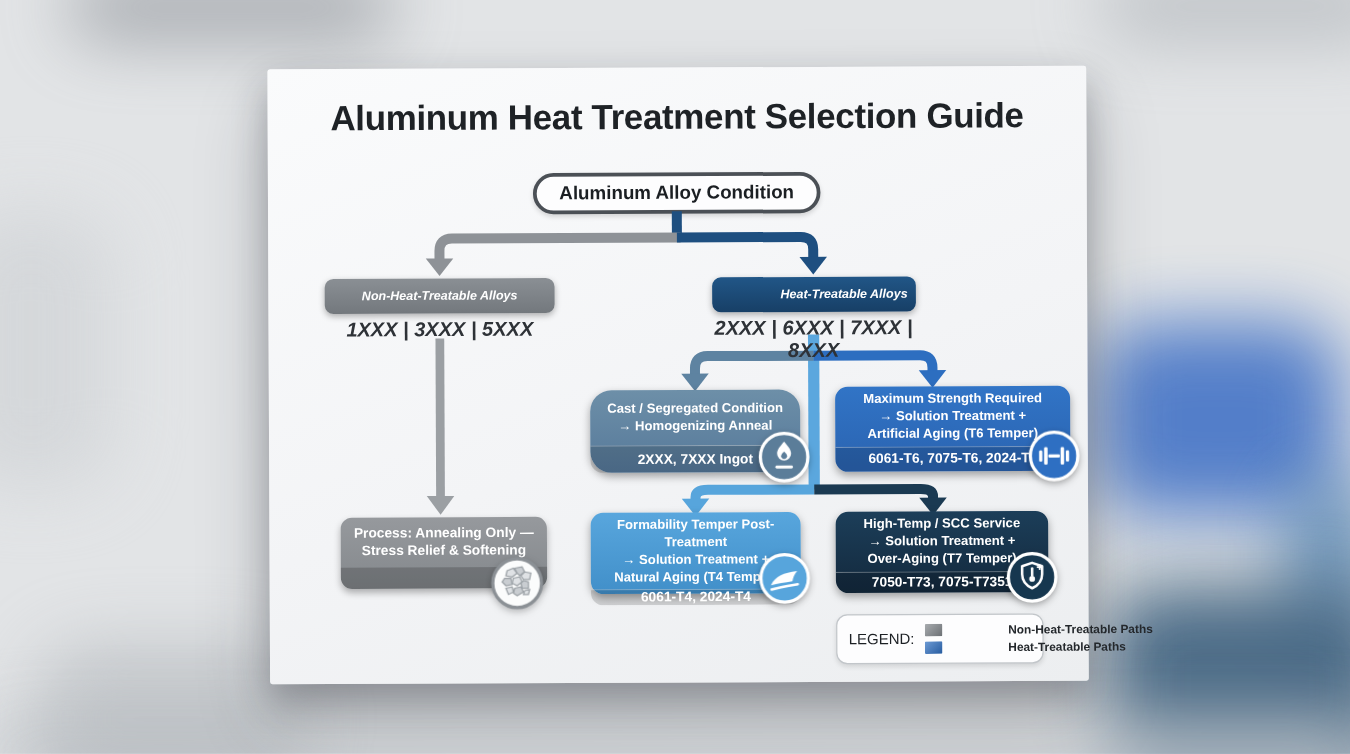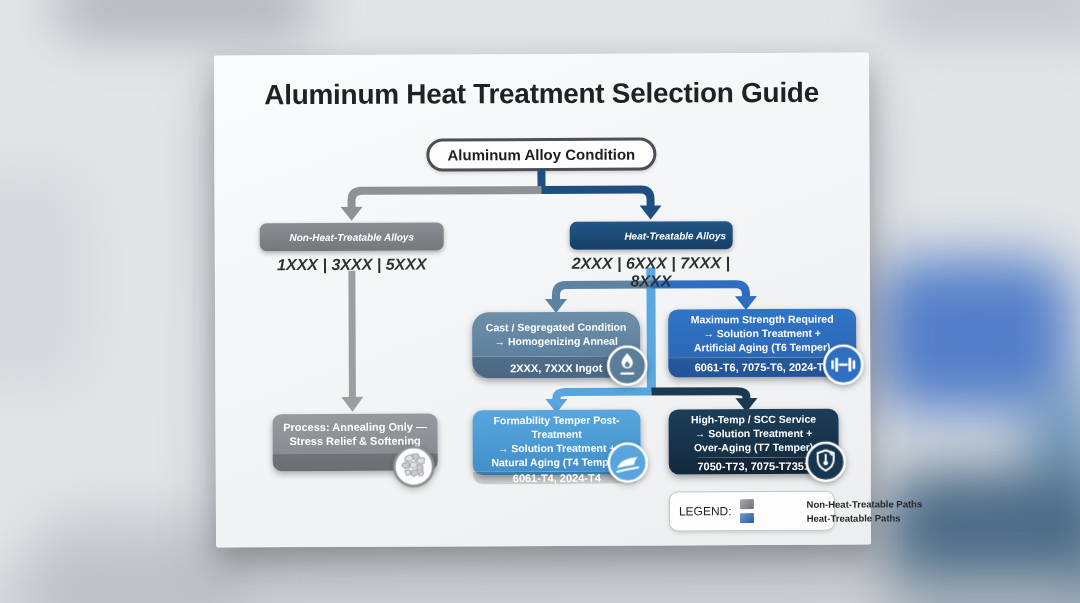--- a/index.html
+++ b/index.html
@@ -76,21 +76,21 @@
   }
   .tbox .tmain { flex:1; display:flex; flex-direction:column; justify-content:center;
                  font-size:10.5px; font-weight:bold; line-height:1.32; padding:4px 6px 2px; }
   .tbox .tfoot { height:22px; font-size:11px; font-weight:bold;
                  border-top:1px solid rgba(255,255,255,.35);
                  display:flex; align-items:center; justify-content:center;
                  background:rgba(0,0,0,.14); border-radius:0 0 10px 10px; }
   .tbox.cast  { left:257px; top:258px; height:66px; background:linear-gradient(180deg,#6d8fa8,#56799a);border-radius:17px; }
   .tbox.maxs  { left:453px; top:256px; width:188px; height:68px; background:linear-gradient(180deg,#3174c6,#2a63b0); }
   .tbox.form  { left:257px; top:356px; height:65px; background:linear-gradient(180deg,#58a6dd,#418fc9); }
-  .tbox.htmp  { left:453px; top:356px; width:170px; height:65px; background:linear-gradient(180deg,#1c3e59,#13293d);align-items:center; }
+  .tbox.htmp  { left:453px; top:356px; width:170px; height:65px; background:linear-gradient(180deg,#1c3e59,#13293d); }
 
   .cicon { position:absolute; right:-8px; bottom:-9px; width:42px; height:42px; z-index:3;
            filter:drop-shadow(0 2px 3px rgba(0,0,0,.3)); }
   .gicon { position:absolute; right:2px; bottom:-18px; width:44px; height:44px; z-index:3;
            filter:drop-shadow(0 2px 3px rgba(0,0,0,.25)); }
 
   .legend {
     left:453px; top:438px; width:166px; height:40px;
     background:#fdfdfe; border:1.5px solid #c2c6ca; border-radius:9px;
     display:flex; align-items:center; gap:8px; padding:4px 9px;

